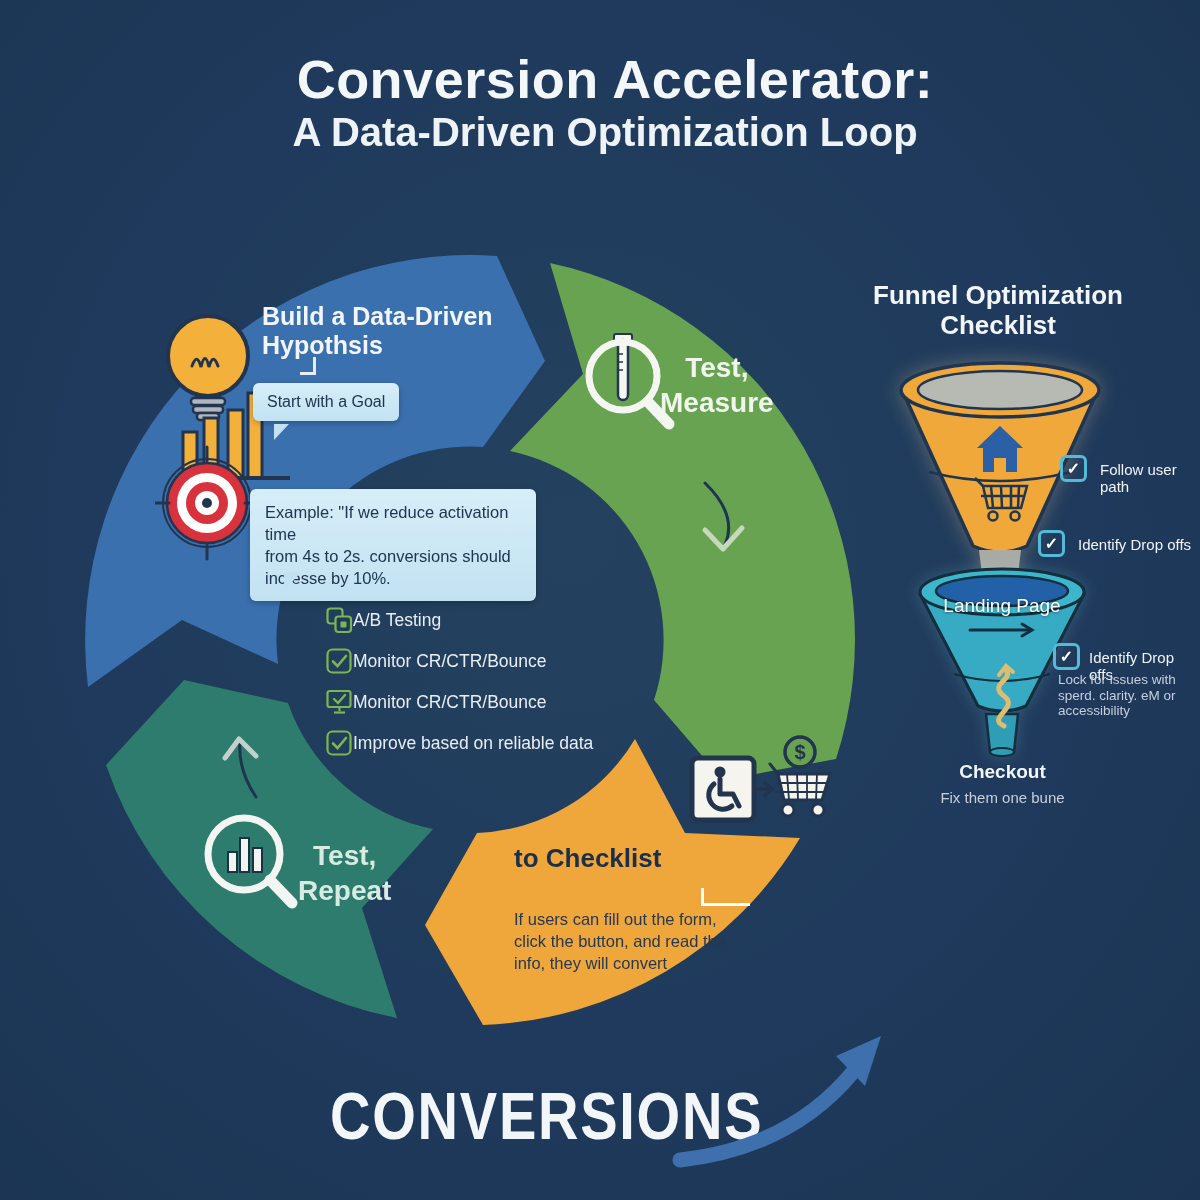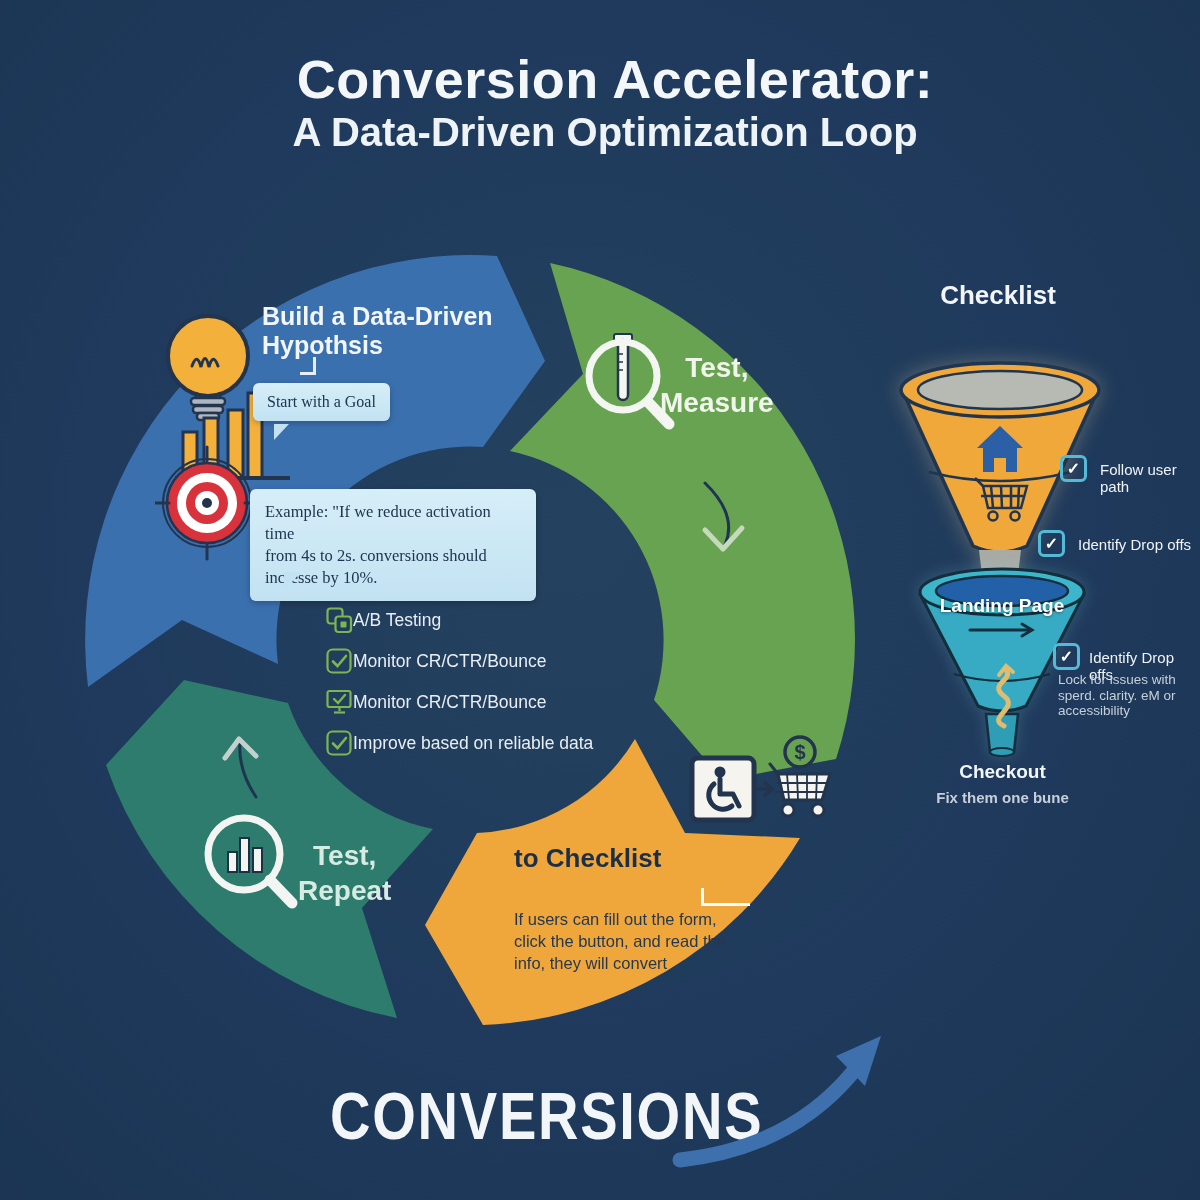--- a/index.html
+++ b/index.html
@@ -7,21 +7,21 @@
     position:relative;width:1200px;height:1200px;overflow:hidden;
     background:radial-gradient(ellipse at 48% 45%, #24425f 0%, #1f3a5c 55%, #1b3453 100%);
     font-family:"Liberation Sans", sans-serif;
   }
   .abs{position:absolute;}
   .title{left:0;width:1230px;top:48px;text-align:center;font-size:54px;font-weight:700;color:#f4f7fa;letter-spacing:.5px;}
   .subtitle{left:0;width:1210px;top:110px;text-align:center;font-size:40px;font-weight:700;color:#eef3f8;}
   .step1-title{left:262px;top:302px;font-size:25px;line-height:29px;font-weight:700;color:#f2f6fa;}
   .step1-title span{display:block;}
   .bracket1{left:300px;top:357px;width:13px;height:15px;border-right:3px solid #e8eef4;border-bottom:3px solid #e8eef4;}
-  .bubble{background:linear-gradient(180deg,#d6eef8 0%,#c2e2f2 100%);color:#20354f;border-radius:6px;box-shadow:0 2px 6px rgba(0,0,0,.25);font-family:Liberation Serif, serif;}
+  .bubble{background:linear-gradient(180deg,#d6eef8 0%,#c2e2f2 100%);color:#20354f;border-radius:6px;box-shadow:0 2px 6px rgba(0,0,0,.25);}
   .bubble1{left:253px;top:383px;padding:10px 14px;font-size:16px;font-weight:400;}
   .bubble1-tail{left:274px;top:424px;width:0;height:0;border-top:16px solid #c2e2f2;border-right:15px solid transparent;}
   .bubble2{left:250px;top:489px;width:256px;padding:12px 15px;font-size:16.5px;line-height:22px;}
   .bubble2 span{display:block;}
   .bubble2-tail{left:284px;top:572px;width:0;height:0;border-top:19px solid #c2e2f2;border-right:17px solid transparent;}
   .checklist{left:326px;top:600px;}
   .checkrow{display:flex;align-items:center;height:41px;}
   .checkrow .lbl{font-size:17.5px;color:#e9eef4;font-weight:400;}
   .step2-title{left:660px;top:350px;font-size:28px;line-height:35px;font-weight:700;color:#f1f6ed;}
   .step2-title span,.step4-title span{display:block;text-align:center;}
@@ -31,23 +31,23 @@
   .step3-body{left:514px;top:908px;font-size:16.5px;line-height:22px;color:#263850;font-weight:400;}
   .step3-body span{display:block;}
   .step4-title{left:298px;top:838px;font-size:28px;line-height:35px;font-weight:700;color:#d6ece2;}
   .funnel-heading{left:862px;width:272px;top:280px;text-align:center;font-size:26px;line-height:30px;font-weight:700;color:#f2f6fa;}
   .funnel-heading span{display:block;}
   .cbox{width:27px;height:27px;border:3px solid #54bad7;border-radius:6px;box-sizing:border-box;
         display:flex;align-items:center;justify-content:center;color:#fff;font-size:16px;font-weight:700;}
   .clabel{font-size:15px;color:#f0f4f8;font-weight:400;}
   .note{left:1058px;top:672px;width:150px;font-size:13.5px;line-height:15.5px;color:#c7d0da;}
   .note span{display:block;}
-  .landing-label{left:937px;width:130px;top:595px;text-align:center;font-size:19px;font-weight:700;color:#fff;text-shadow:0 1px 3px rgba(0,0,0,.4);}
+  .landing-label{left:937px;width:130px;top:595px;text-align:center;font-size:19px;font-weight:400;color:#fff;text-shadow:0 1px 3px rgba(0,0,0,.4);}
   .checkout{left:920px;width:165px;top:761px;text-align:center;font-size:19px;font-weight:700;color:#f2f6fa;}
-  .fixnote{left:905px;width:195px;top:789px;text-align:center;font-size:15px;color:#c7d0da;font-weight:bold;}
+  .fixnote{left:905px;width:195px;top:789px;text-align:center;font-size:15px;color:#c7d0da;}
   .conversions{left:330px;top:1078px;font-size:66px;font-weight:700;color:#f3f6f9;letter-spacing:2px;transform:scaleX(.85);transform-origin:left center;}
   .glow{filter:drop-shadow(0 0 10px rgba(255,225,160,.28));}
   .glow2{filter:drop-shadow(0 0 8px rgba(140,220,235,.22));}
 </style>
 </head>
 <body>
 
 <div class="stage">
 
   <div class="abs title">Conversion Accelerator:</div>
@@ -216,20 +216,21 @@
       <rect x="57" y="36" width="9" height="24"></rect>
     </g>
     <line x1="74" y1="68" x2="96" y2="91" stroke="#f2f5f1" stroke-width="11" stroke-linecap="round"></line>
   </svg>
   <div class="abs step4-title">
     <span>Test,</span>
     <span>Repeat</span>
   </div>
 
   <div class="abs funnel-heading">
+    <span>Funnel Optimization</span>
     <span>Checklist</span>
   </div>
 
   <svg class="abs glow" style="left:893px;top:350px;" width="215" height="235" viewBox="0 0 215 235">
     <path d="M10,42 L80,196 Q107,208 134,196 L204,42 Q107,86 10,42 Z" fill="#f0a83a" stroke="#20354f" stroke-width="3.5" stroke-linejoin="round"></path>
     <polygon points="86,200 128,200 124,233 90,233" fill="#a9aba4"></polygon>
     <ellipse cx="107" cy="40" rx="99" ry="27" fill="#f0a83a" stroke="#20354f" stroke-width="3.5"></ellipse>
     <ellipse cx="107" cy="40" rx="82" ry="19" fill="#b7bab2" stroke="#20354f" stroke-width="2.5"></ellipse>
     <path d="M36,122 Q107,140 178,122" fill="none" stroke="#20354f" stroke-width="2.5"></path>
     <g>

